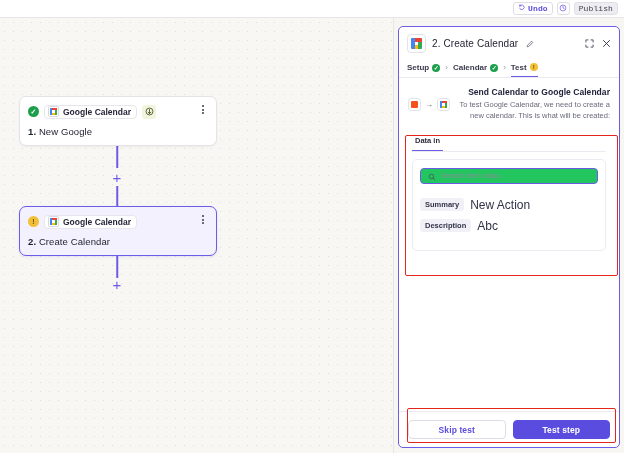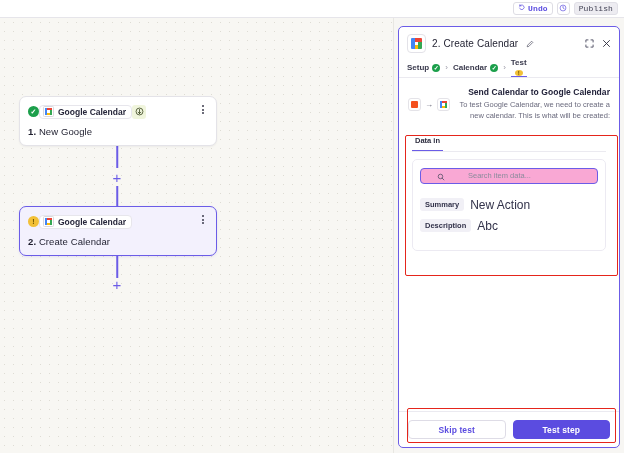--- a/index.html
+++ b/index.html
@@ -102,20 +102,21 @@
     cursor: pointer;
   }
   .node.selected {
     border: 1.6px solid #6b5ce7;
     background: #f3f1fd;
     box-shadow: 0 1px 3px rgba(90,70,220,.12);
   }
   .node-head {
     display: flex;
     align-items: center;
+    gap: 5px;
     position: relative;
     height: 15px;
   }
   .status-dot {
     width: 11px; height: 11px;
     border-radius: 50%;
     display: flex; align-items: center; justify-content: center;
     font-size: 7px; color: #fff; font-weight: 700;
     flex: 0 0 auto;
   }
@@ -255,21 +256,21 @@
     display: flex;
     align-items: center;
     gap: 3px;
     font-size: 8px;
     font-weight: 700;
     color: #3a3a4d;
     height: 19px;
     box-sizing: border-box;
     cursor: pointer;
   }
-  .crumb.active { border-bottom: 1.5px solid #6b5ce7; flex-direction: column; }
+  .crumb.active { border-bottom: 1.5px solid #6b5ce7; }
   .crumb-badge {
     width: 8px; height: 8px;
     border-radius: 50%;
     display: flex; align-items: center; justify-content: center;
     font-size: 6px; font-weight: 700; color: #fff;
     line-height: 1;
   }
   .crumb-badge.ok { background: #1c9f4b; }
   .crumb-badge.warn { background: #f2c037; color: #6a5100; }
   .crumb-sep { color: #9a99a6; font-size: 8px; }
@@ -347,27 +348,27 @@
   .data-card {
     border: 1px solid #eceaf2;
     border-radius: 5px;
     margin-top: 7px;
     padding: 8px 7px 10px 7px;
     background: #fff;
   }
   .search-box {
     display: flex;
     align-items: center;
-    gap: 23px;
+    gap: 5px;
     border: 1.3px solid #6b5ce7;
     border-radius: 4px;
     height: 16px;
-    padding: 0 16px;
-    box-sizing: border-box;
-    background: #f9a8d4;
+    padding: 0 7px;
+    box-sizing: border-box;
+    background: #22c55e;
     cursor: text;
   }
   .search-box input {
     border: 0;
     outline: 0;
     font-size: 7.5px;
     font-family: "Liberation Sans", sans-serif;
     color: #2b2b3c;
     background: transparent;
     width: 100%;

